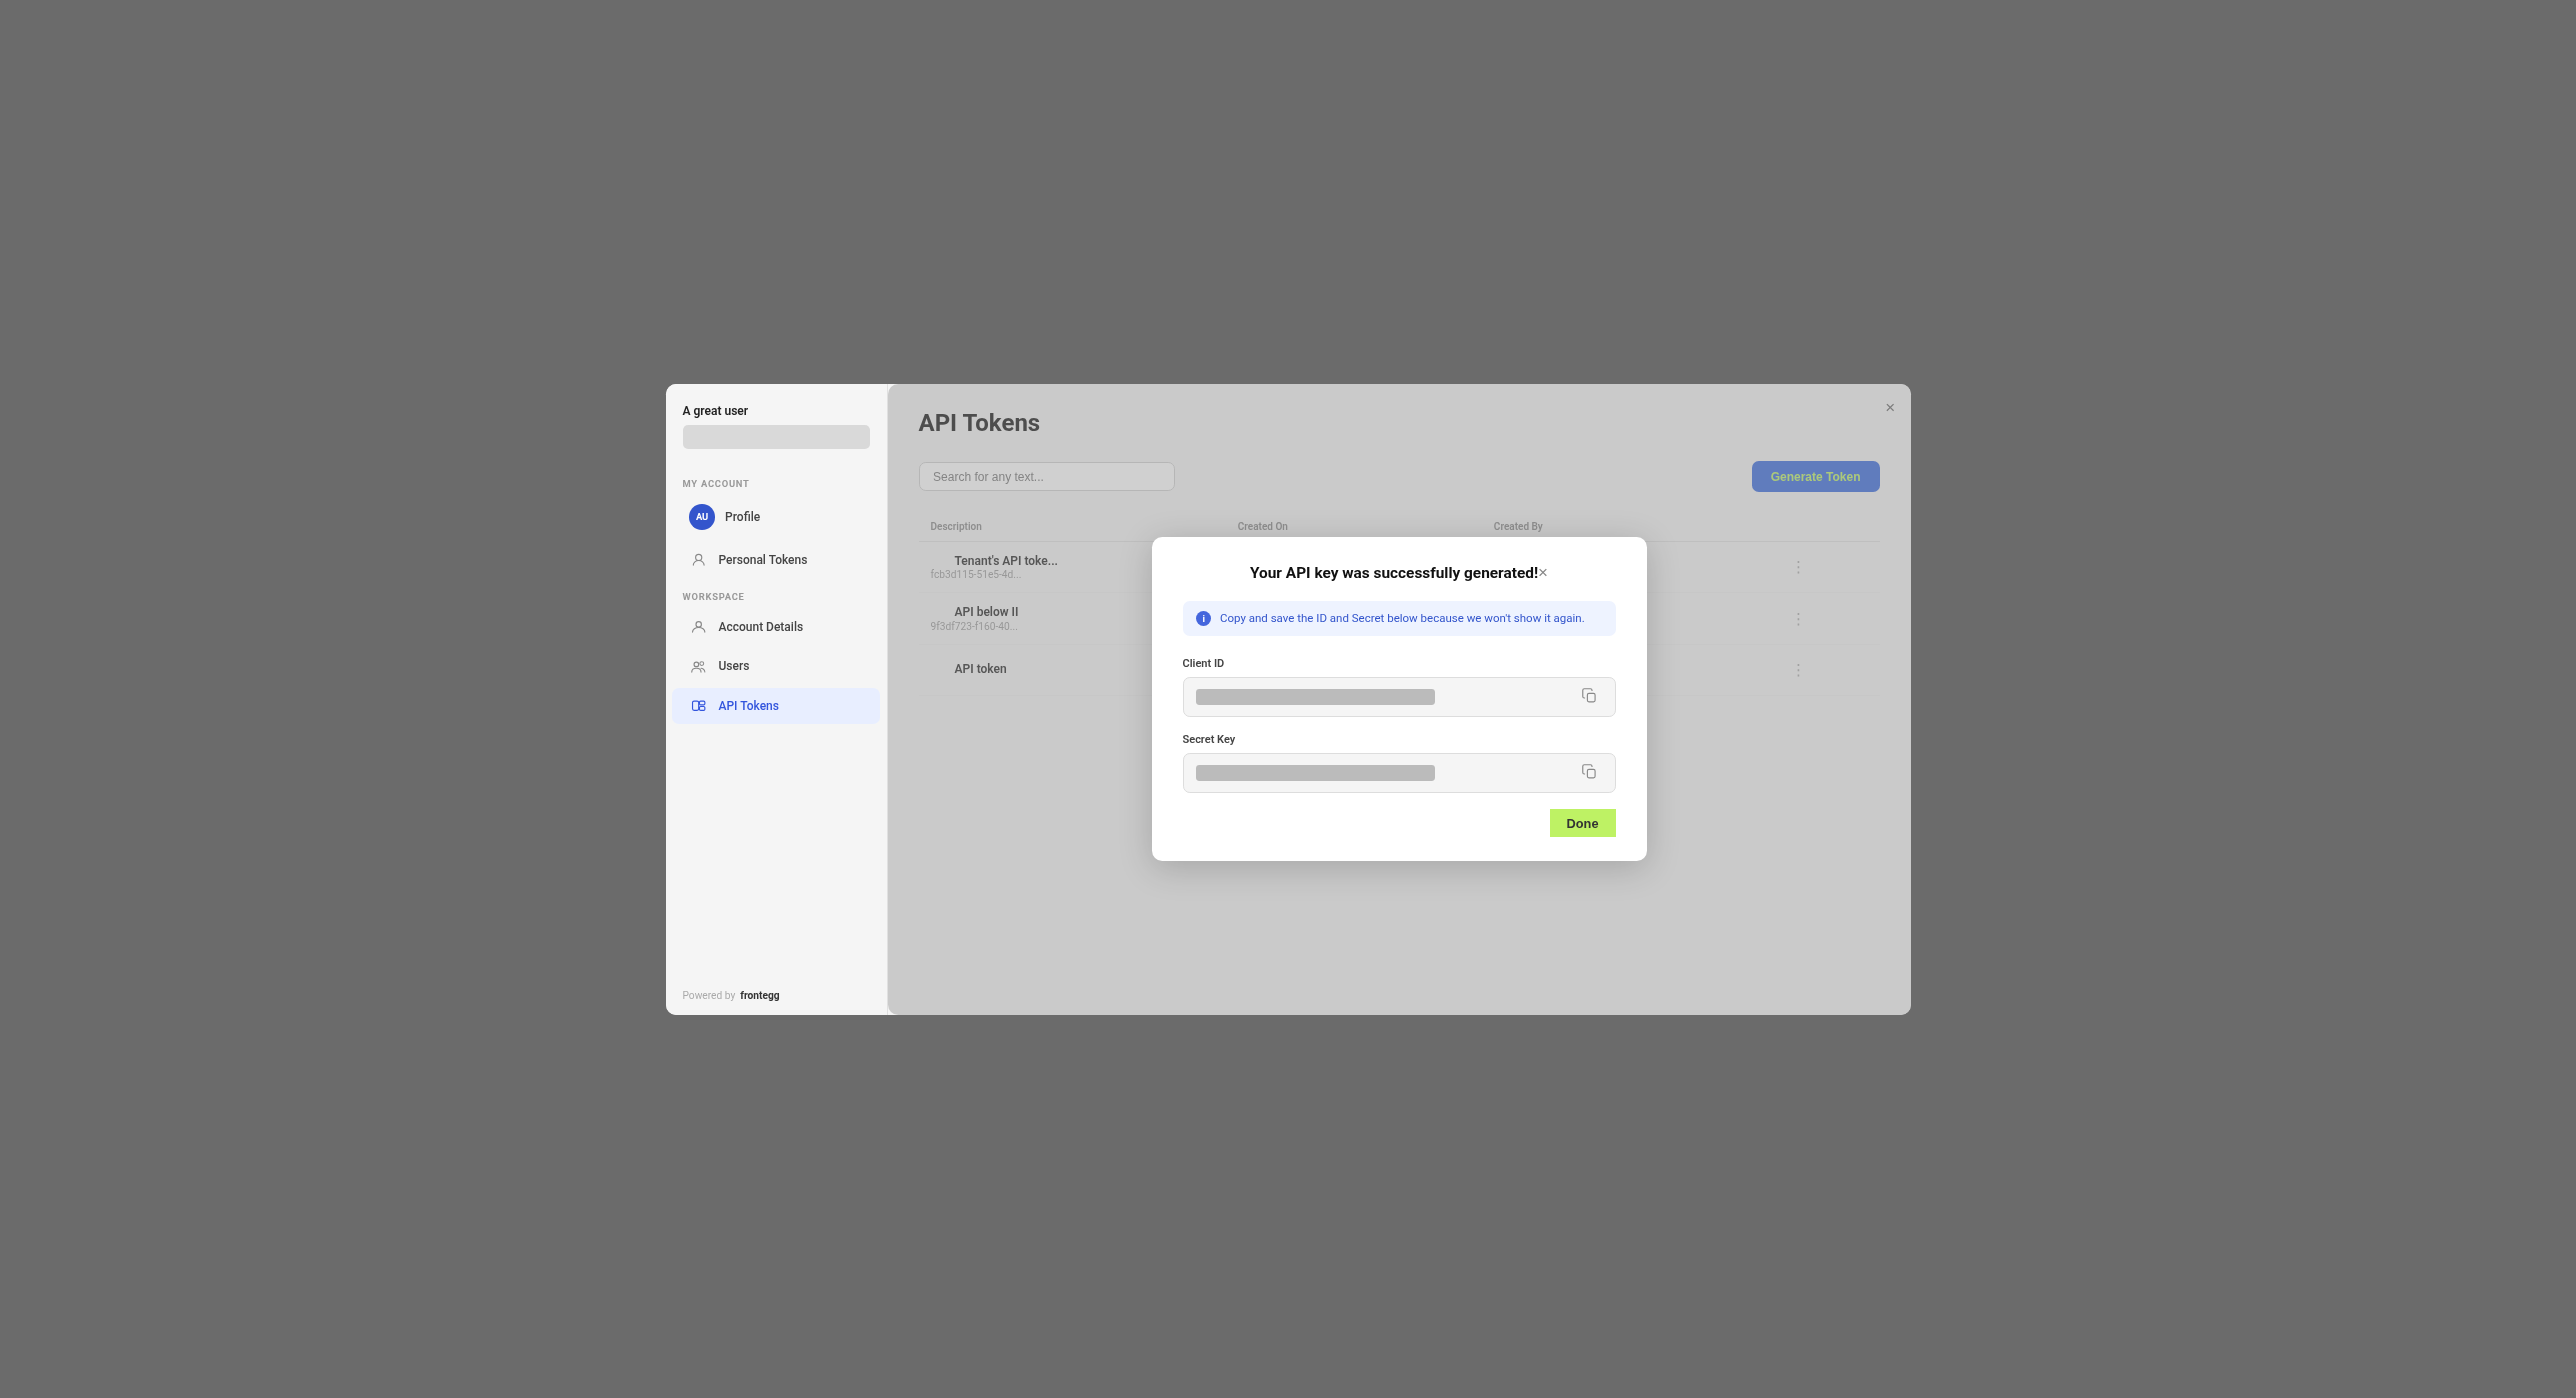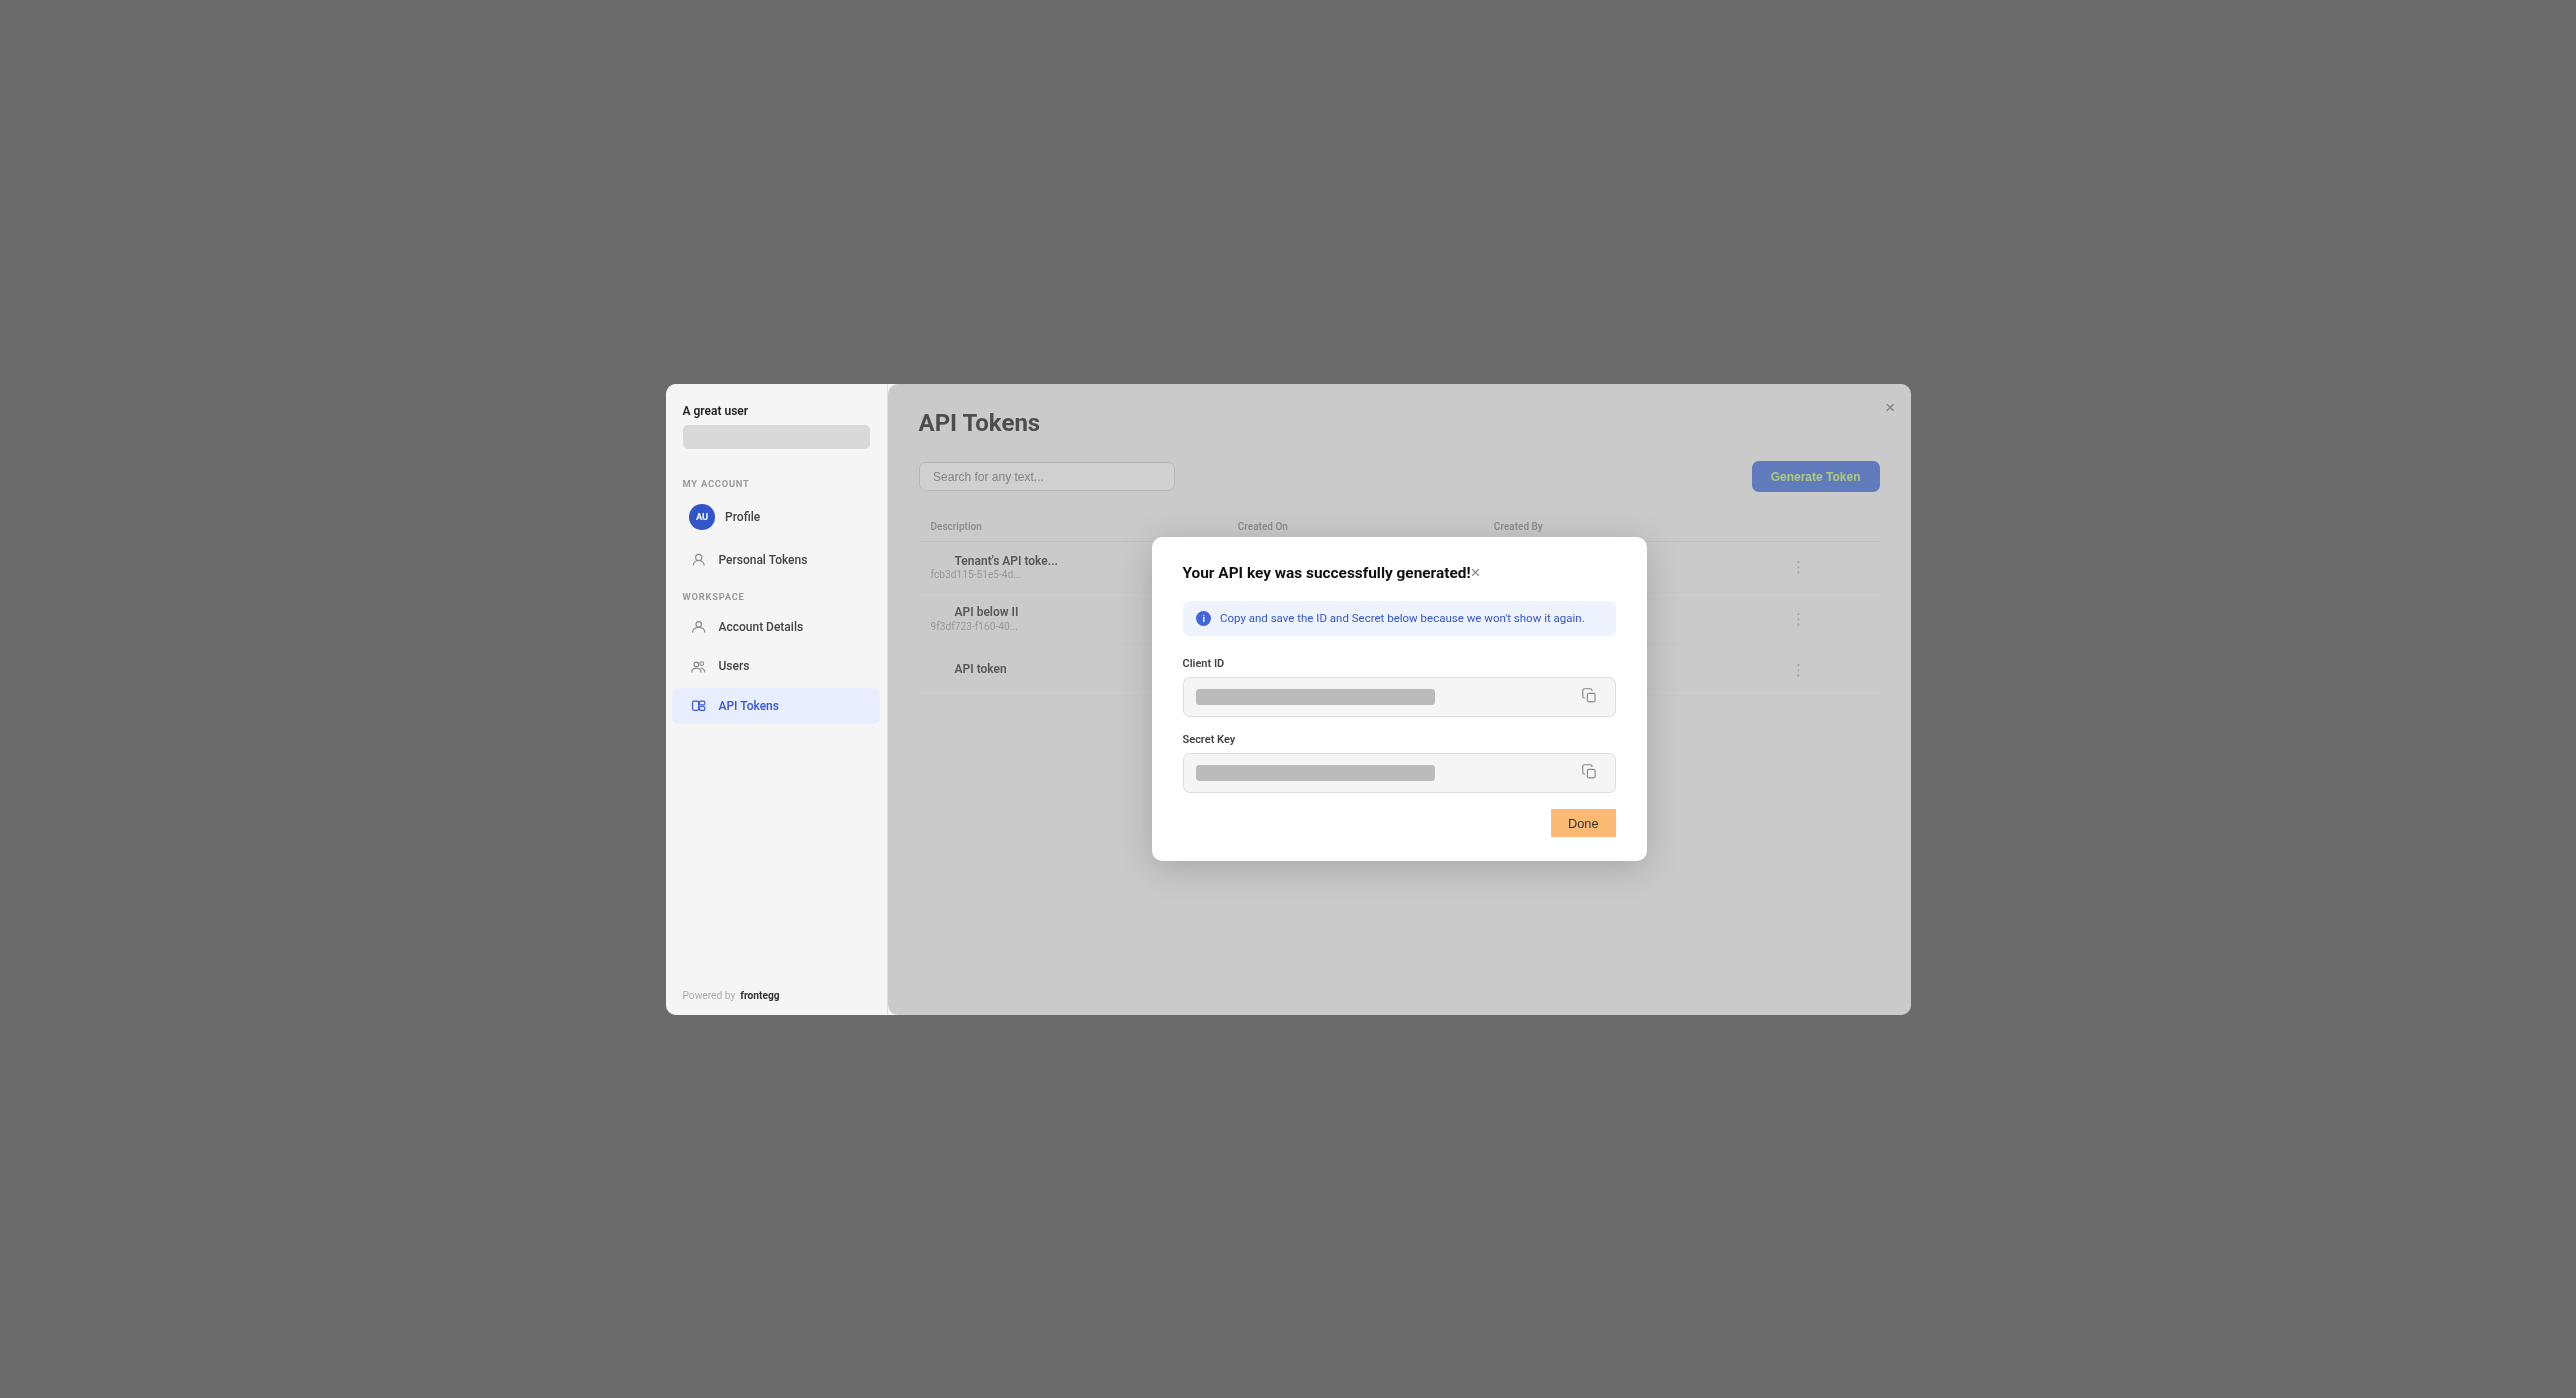--- a/index.html
+++ b/index.html
@@ -270,21 +270,21 @@
       border-radius: 10.2px;
       width: 495px;
       padding: 27px 31px 24px 31px;
       box-shadow: 0 6.8px 34px rgba(0,0,0,0.18);
       position: relative;
     }
 
     .modal-header {
       display: flex;
       align-items: center;
-      justify-content: flex-start;
+      justify-content: center;
       margin-bottom: 19px;
     }
 
     .modal-title {
       font-size: 15.4px;
       font-weight: 700;
       color: #111;
     }
 
     .modal-close {
@@ -356,24 +356,24 @@
       padding: 1.7px 5.1px;
     }
 
     .modal-footer {
       display: flex;
       justify-content: flex-end;
       margin-top: 12px;
     }
 
     .done-btn {
-      background: #fdba74;
+      background: #bef264;
       border: none;
       font-size: 12.8px;
-      font-weight: 400;
+      font-weight: 700;
       color: #333;
       cursor: pointer;
       padding: 6.8px 17px;
     }
   </style>
 </head>
 <body>
 
 <div class="app-window">
 

